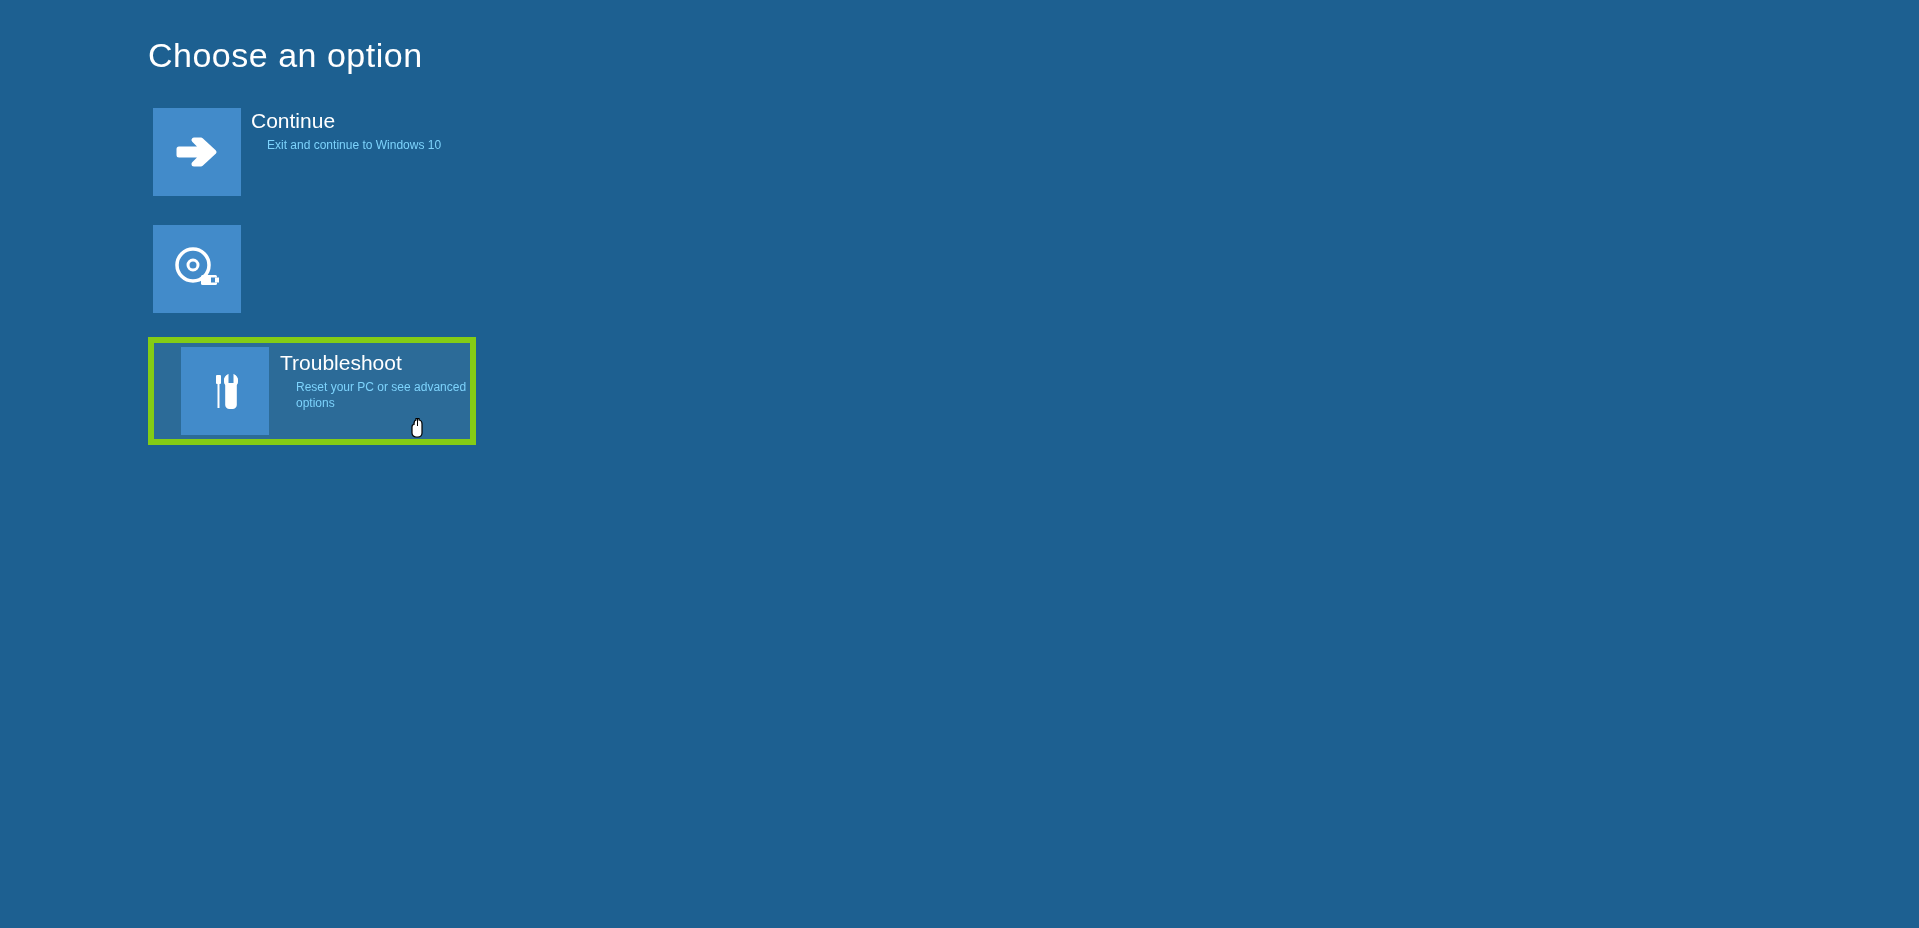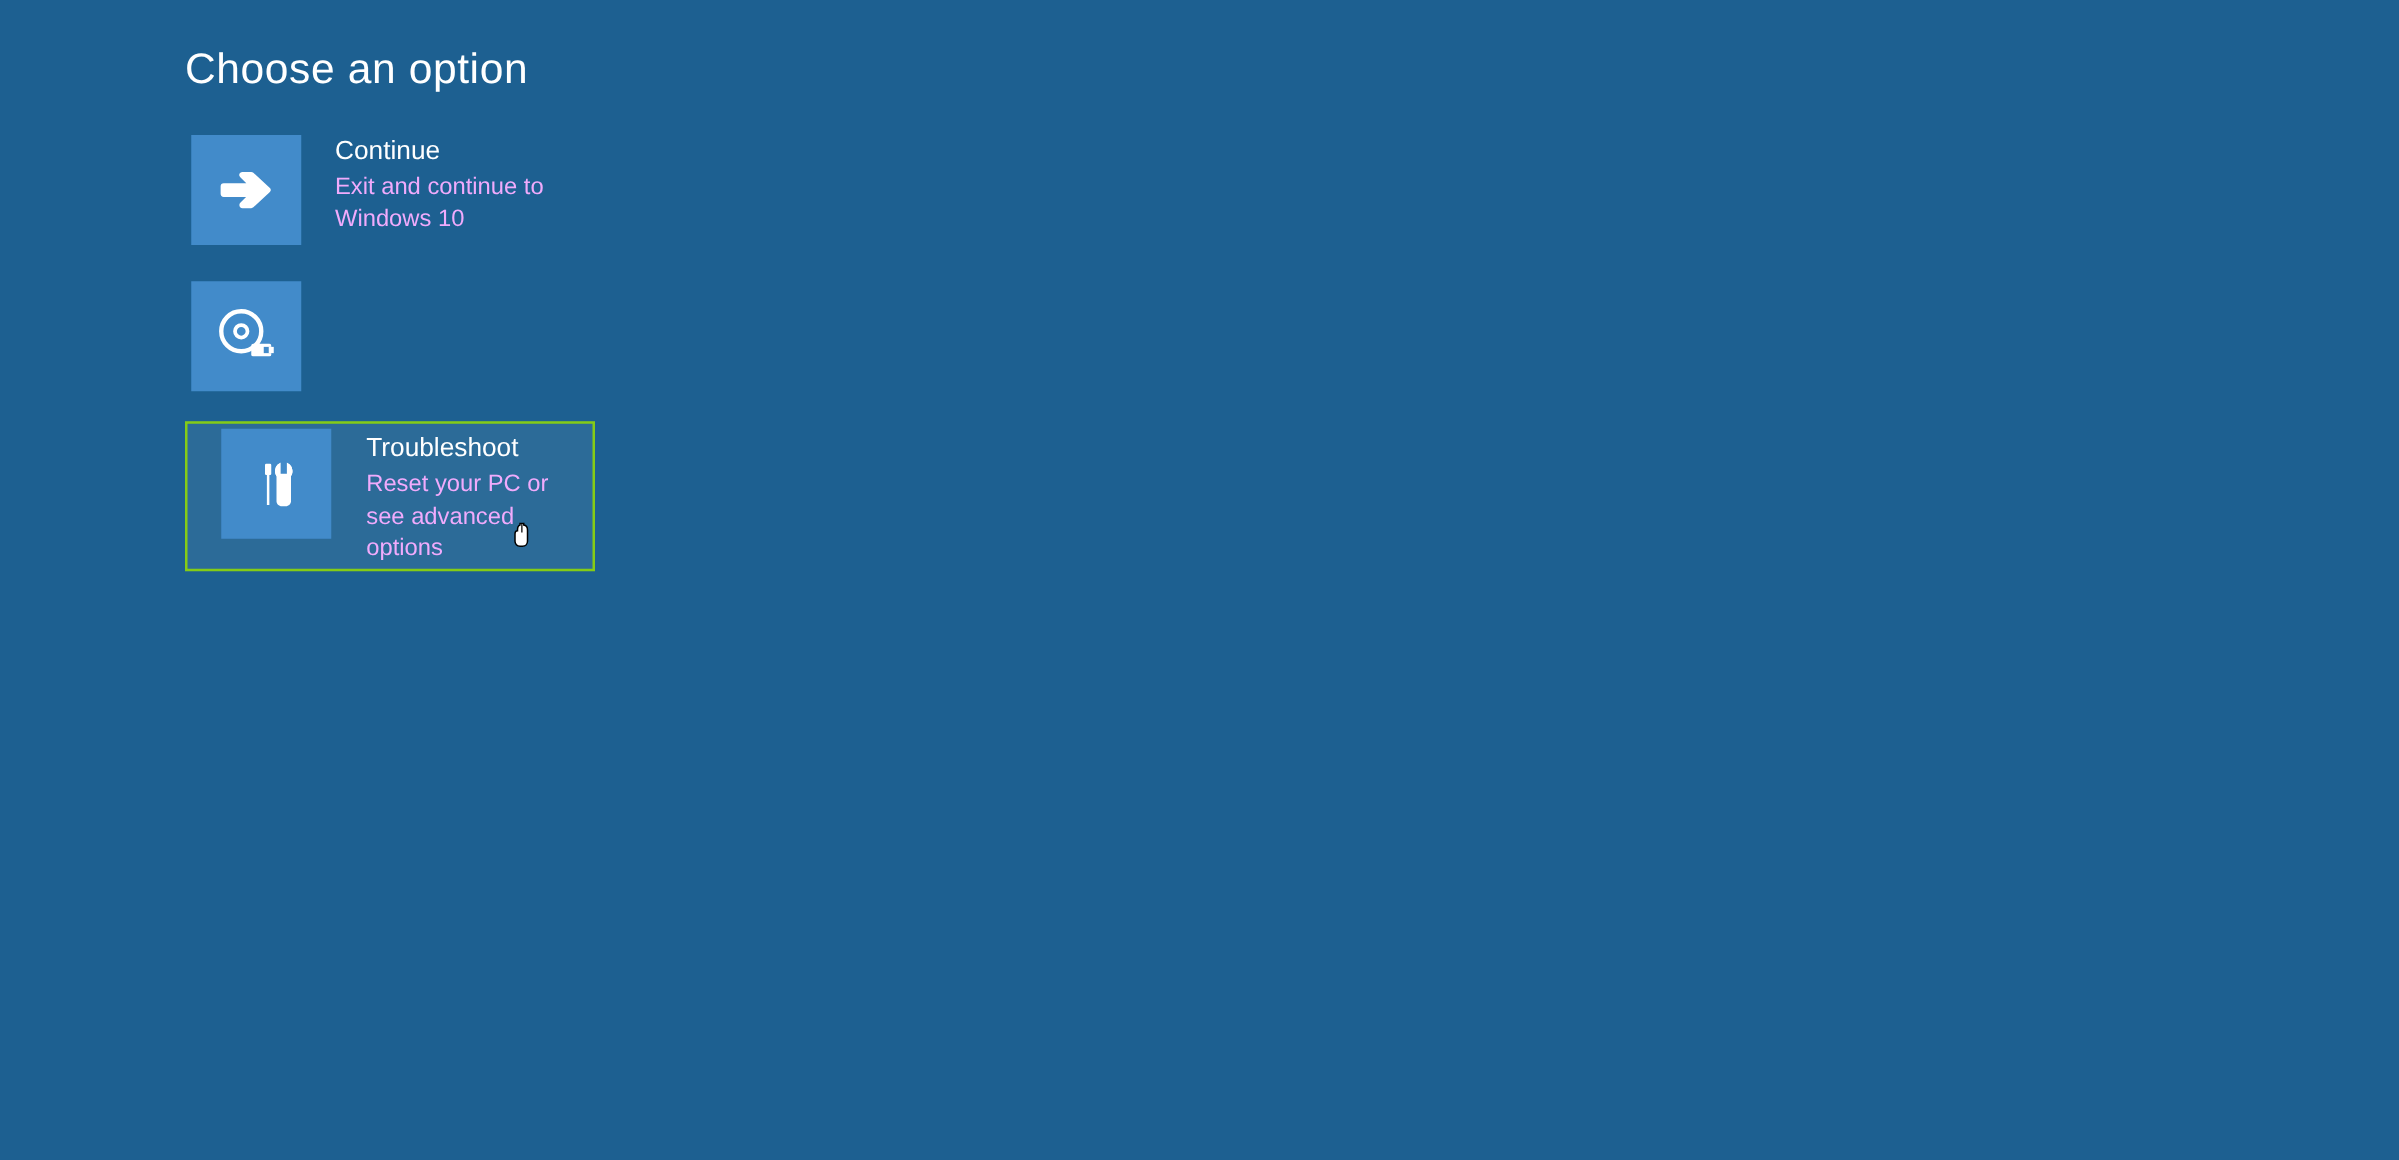--- a/index.html
+++ b/index.html
@@ -36,24 +36,23 @@
       gap: 19px;
       width: 328px;
     }
     .option-tile {
       display: flex;
       align-items: flex-start;
       border: 2px solid transparent;
       padding: 3px;
       cursor: pointer;
       min-height: 94px;
-      gap: 17px;
     }
     .option-tile.selected {
-      border: 2px solid #84cc16;
+      border: 6px solid #84cc16;
       background-color: rgba(255,255,255,0.07);
       min-height: 108px;
       padding-left: 26px;
     }
     .option-tile.selected .tile-text {
       padding-top: 4px;
     }
     .tile-icon {
       width: 88px;
       height: 88px;
@@ -71,25 +70,26 @@
       padding-top: 0px;
       flex: 1;
     }
     .tile-title {
       font-size: 21px;
       font-weight: 300;
       line-height: 1.2;
       margin-bottom: 4px;
     }
     .tile-subtitle {
-      font-size: 19px;
+      font-size: 12px;
       font-weight: 400;
       line-height: 1.35;
-      color: #f0abfc;
+      color: #7dd3fc;
       max-width: 210px;
+      margin-left: 16px;
     }
     svg {
       fill: #ffffff;
     }
     .cursor {
       position: absolute;
       left: 410px;
       top: 418px;
       pointer-events: none;
       z-index: 100;

